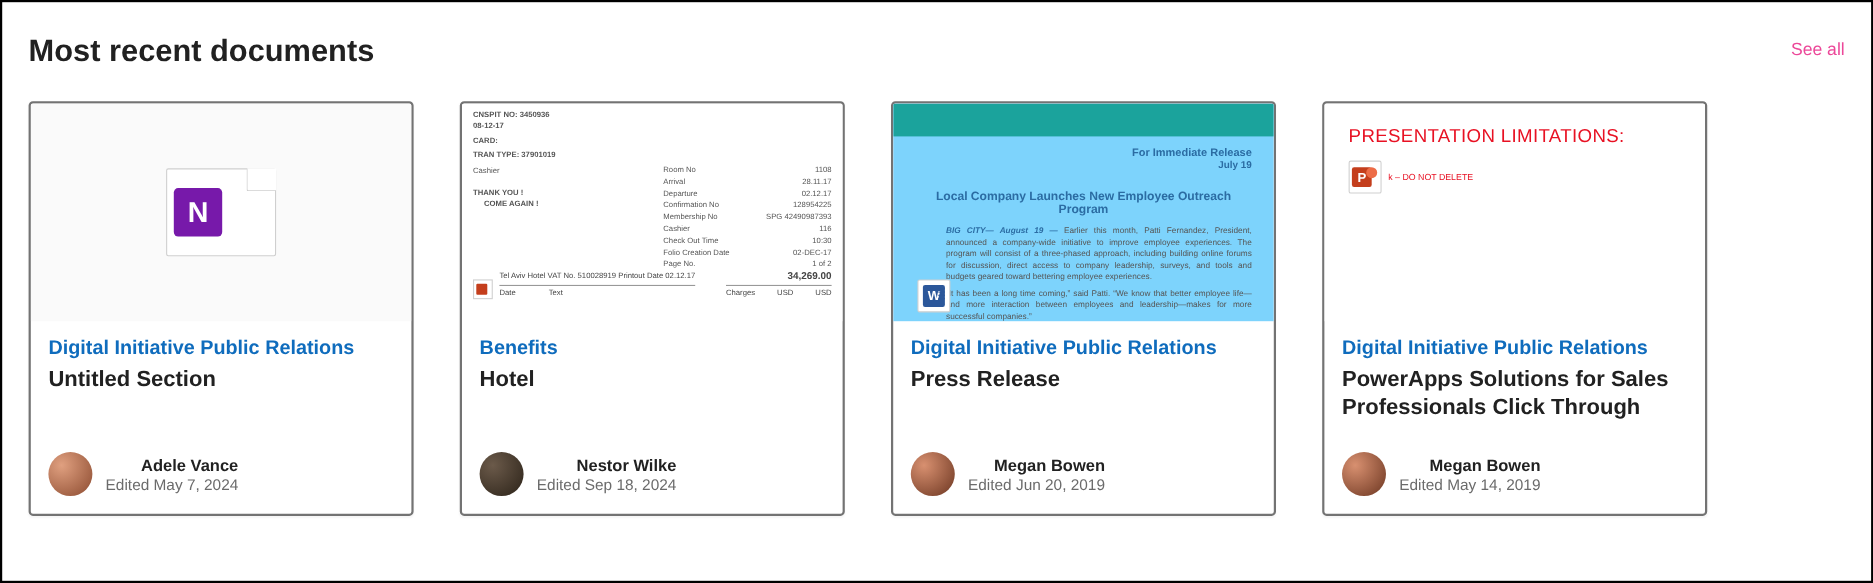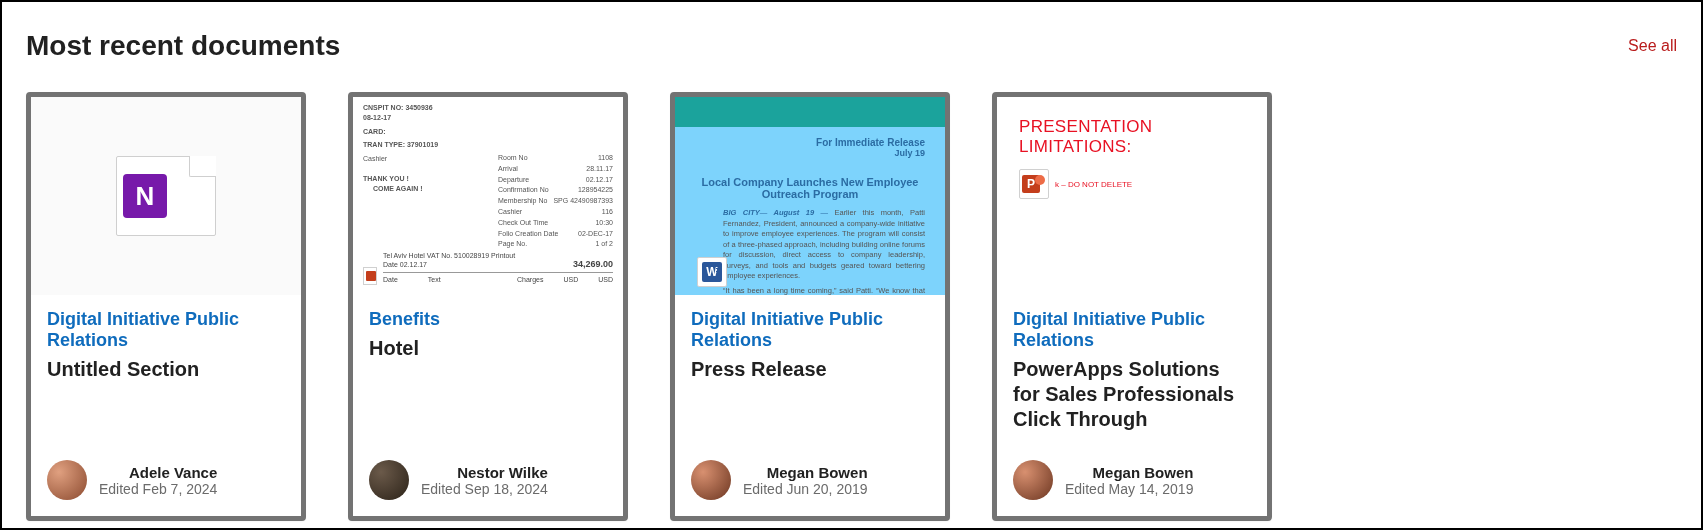--- a/index.html
+++ b/index.html
@@ -19,34 +19,34 @@
     justify-content: space-between;
     align-items: center;
     margin-bottom: 30px;
   }
   .section-title {
     font-size: 28px;
     font-weight: 600;
     color: #212121;
   }
   .see-all {
-    color: #b91c1c;
+    color: #ec4899;
     font-size: 16px;
     font-weight: 400;
     cursor: pointer;
     text-decoration: none;
   }
   .cards-row {
     display: flex;
     gap: 42px;
   }
   .card {
-    width: 280px;
-    background: #fff;
-    border: 5px solid #737373;
+    width: 350px;
+    background: #fff;
+    border: 2px solid #737373;
     border-radius: 4px;
     overflow: hidden;
     display: flex;
     flex-direction: column;
     cursor: pointer;
     box-shadow: 0 1px 2px rgba(0,0,0,0.04);
   }
   .thumb {
     height: 198px;
     width: 100%;
@@ -102,21 +102,21 @@
     font-size: 7px;
     color: #555;
     line-height: 1.4;
   }
   .hotel-cols { display: flex; gap: 20px; }
   .hotel-left { flex: 1; }
   .hotel-right { flex: 1; border-left: 0; padding-top: 50px;}
   .hotel-row { display: flex; justify-content: space-between; margin-bottom: 1px; white-space: nowrap; }
   .hotel-bottom {
     position: absolute;
-    left: 10px; right: 10px; bottom: 10px;
+    left: 10px; right: 10px; bottom: 20px;
     display: flex;
     justify-content: space-between;
     align-items: flex-end;
     font-size: 7px;
     color: #444;
   }
   .ppt-icon-mini {
     width: 18px; height: 18px;
     background: #fff;
     border: 1px solid #d0d0d0;
@@ -320,21 +320,21 @@
           <div class="onenote-badge">N</div>
         </div>
       </div>
       <div class="card-meta">
         <div class="card-category">Digital Initiative Public Relations</div>
         <div class="card-title">Untitled Section</div>
         <div class="card-author">
           <div class="avatar avatar-a"></div>
           <div class="author-text">
             <span class="author-name">Adele Vance</span>
-            <span class="author-edited">Edited Feb 7, 2024</span>
+            <span class="author-edited">Edited May 7, 2024</span>
           </div>
         </div>
       </div>
     </div>
 
     <div class="card">
       <div class="thumb thumb-hotel">
         <div class="hotel-cols">
           <div class="hotel-left">
             <div style="font-weight:700;">CNSPIT NO: 3450936</div>

